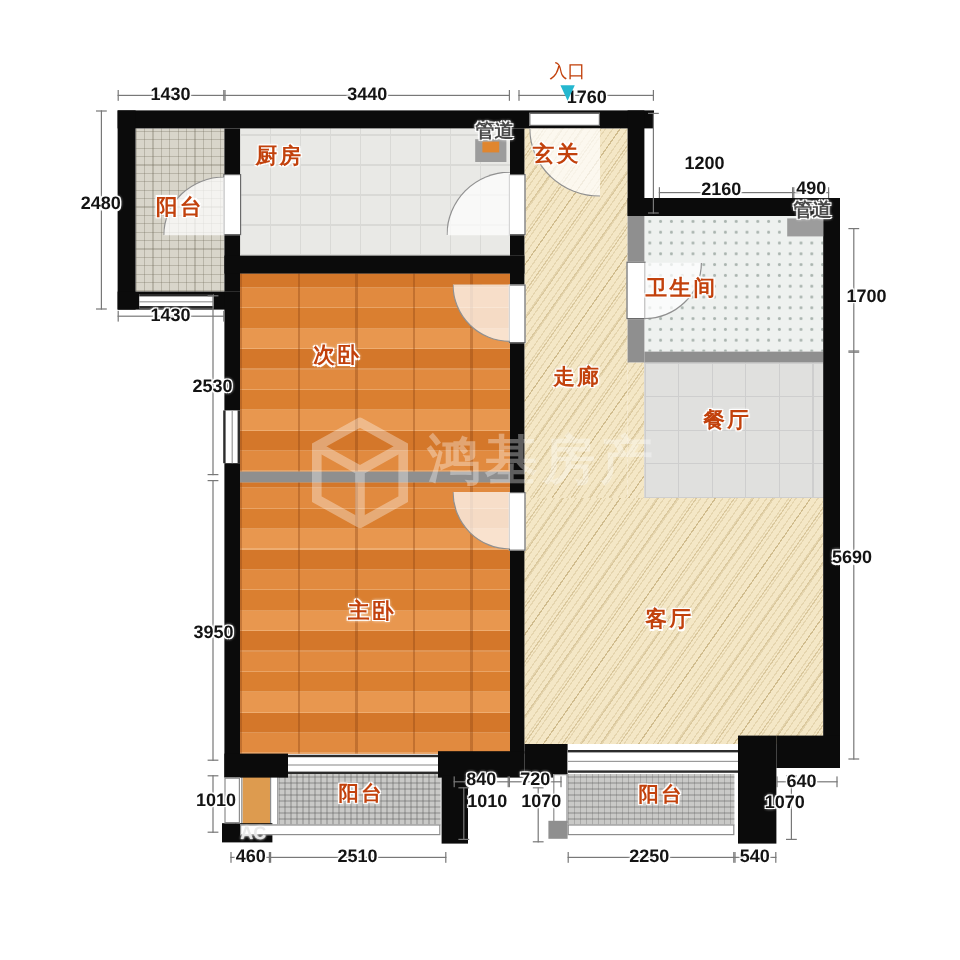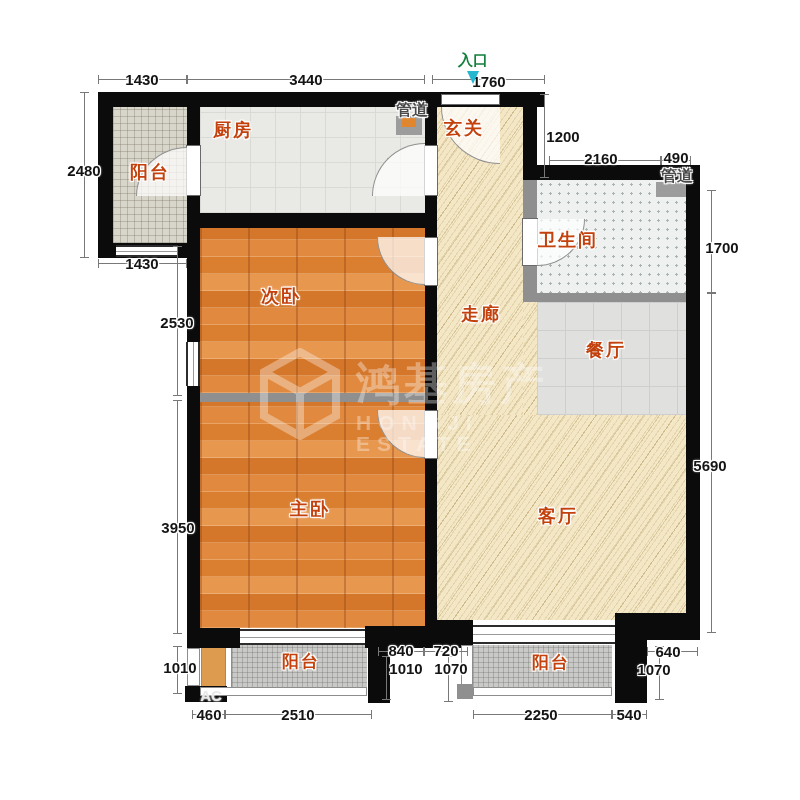--- a/index.html
+++ b/index.html
@@ -46,21 +46,21 @@
   .dimh::before,.dimh::after{content:"";position:absolute;top:-4px;width:1px;height:9px;background:#787878;}
   .dimh::before{left:0;}.dimh::after{right:0;}
   .dimv{position:absolute;width:1px;background:#787878;}
   .dimv::before,.dimv::after{content:"";position:absolute;left:-4px;height:1px;width:9px;background:#787878;}
   .dimv::before{top:0;}.dimv::after{bottom:0;}
   
   .halo{text-shadow:-1px -1px 0 #fff,1px -1px 0 #fff,-1px 1px 0 #fff,1px 1px 0 #fff,0 0 3px #fff,0 0 3px #fff;}
   .lbl{position:absolute;transform:translate(-50%,-50%);font-weight:bold;font-size:15px;line-height:1;color:#141414;white-space:nowrap;}
   .rlbl{position:absolute;transform:translate(-50%,-50%);font-weight:bold;font-size:18px;line-height:1;color:#c2410c;letter-spacing:2px;white-space:nowrap;}
   .plbl{position:absolute;transform:translate(-50%,-50%);font-weight:bold;font-size:16px;line-height:1;color:#4a4a4a;white-space:nowrap;}
-  .entrance-lbl{position:absolute;transform:translate(-50%,-50%);font-weight:bold;font-size:15px;color:#15803d;white-space:nowrap;
+  .entrance-lbl{position:absolute;transform:translate(-50%,-50%);font-weight:normal;font-size:15px;color:#c2410c;white-space:nowrap;
     text-shadow:-1px -1px 0 #fff,1px -1px 0 #fff,-1px 1px 0 #fff,1px 1px 0 #fff;}
   .arrow-down{position:absolute;width:0;height:0;border-left:6px solid rgba(0,0,0,0);border-right:6px solid rgba(0,0,0,0);border-top:13px solid #25b7cf;}
   .ac-lbl{position:absolute;transform:translate(-50%,-50%);font-weight:bold;font-size:15px;color:#e9e9e9;white-space:nowrap;
     text-shadow:0 0 2px rgba(255,255,255,.8),0 0 2px rgba(255,255,255,.8);margin-top:33px;}
   
   .wm{position:absolute;opacity:.34;pointer-events:none;}
   .wm-cn{font-weight:bold;font-size:44px;letter-spacing:4px;color:#fff;line-height:1;}
   .wm-en{font-weight:bold;font-size:21px;letter-spacing:7px;color:#fff;line-height:1;margin-top:6px;}
 </style>
 </head>
@@ -135,21 +135,20 @@
 
   <div class="wm" style="left:258px;top:348px;width:300px;display:flex;align-items:flex-start;">
     <span style="display:inline-block;margin-right:14px;">
       <svg width="84" height="92" viewBox="0 0 42 46">
         <path d="M21 2 39 12v22L21 44 3 34V12Z" fill="none" stroke="#fff" stroke-width="4"></path>
         <path d="M3 12l18 10 18-10 M21 22v22" fill="none" stroke="#fff" stroke-width="4"></path>
       </svg>
     </span>
     <span style="display:inline-flex;flex-direction:column;padding-top:14px;">
       <span class="wm-cn">鸿基房产</span>
-      <span class="wm-en">HONGJI ESTATE</span>
     </span>
   </div>
 
   <div class="dimh" style="left:98px;top:79px;width:89px;"></div>
   <div class="dimh" style="left:187px;top:79px;width:238px;"></div>
   <div class="dimh" style="left:432px;top:79px;width:113px;"></div>
   <div class="dimv" style="left:84px;top:92px;height:166px;"></div>
   <div class="dimh" style="left:98px;top:263px;width:89px;"></div>
   <div class="dimv" style="left:177px;top:246px;height:150px;"></div>
   <div class="dimv" style="left:177px;top:400px;height:234px;"></div>
@@ -181,21 +180,21 @@
   <span class="lbl halo" style="left:209px;top:714px;">460</span>
   <span class="lbl halo" style="left:298px;top:714px;">2510</span>
   <span class="lbl halo" style="left:401px;top:650px;">840</span>
   <span class="lbl halo" style="left:406px;top:668px;">1010</span>
   <span class="lbl halo" style="left:446px;top:650px;">720</span>
   <span class="lbl halo" style="left:451px;top:668px;">1070</span>
   <span class="lbl halo" style="left:541px;top:714px;">2250</span>
   <span class="lbl halo" style="left:629px;top:714px;">540</span>
   <span class="lbl halo" style="left:668px;top:651px;">640</span>
   <span class="lbl halo" style="left:654px;top:669px;">1070</span>
-  <span class="lbl halo" style="left:563px;top:136px;">1200</span>
+  <span class="lbl halo" style="left:587px;top:136px;">1200</span>
   <span class="lbl halo" style="left:601px;top:158px;">2160</span>
   <span class="lbl halo" style="left:676px;top:157px;">490</span>
   <span class="lbl halo" style="left:722px;top:247px;">1700</span>
   <span class="lbl halo" style="left:710px;top:465px;">5690</span>
 
   <span class="entrance-lbl" style="left:473px;top:60px;">入口</span>
   <div class="arrow-down" style="left:467px;top:71px;"></div>
 
   <span class="rlbl halo" style="left:150px;top:172px;">阳台</span>
   <span class="rlbl halo" style="left:233px;top:130px;">厨房</span>

